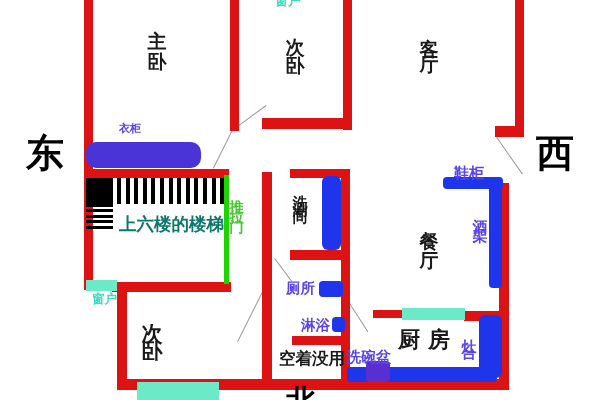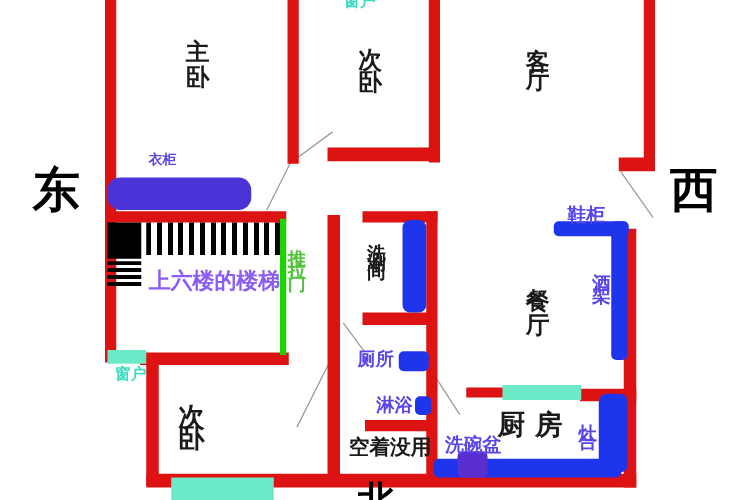--- a/index.html
+++ b/index.html
@@ -19,21 +19,21 @@
   .room{font-size:19px;font-weight:600;color:#1a1a1a;}
   .blue-lbl{color:var(--label-blue);font-weight:700;}
   .cyan-lbl{color:var(--label-cyan);font-weight:700;}
   .green-lbl{color:var(--label-green);font-weight:700;}
   .compass{font-size:38px;font-weight:700;color:#000;}
   .stairs-solid{position:absolute;background:#000;z-index:3;}
   .stairs-vstripes{position:absolute;z-index:3;
     background:repeating-linear-gradient(90deg,#000 0 4px,transparent 4px 8.6px);}
   .stairs-hstripes{position:absolute;z-index:3;
     background:repeating-linear-gradient(180deg,#000 0 3px,transparent 3px 5.6px);}
-  .stairs-text{font-size:17.5px;font-weight:800;color:#8b5cf6;}
+  .stairs-text{font-size:17.5px;font-weight:800;color:#0f766e;}
   .r6{border-radius:6px;}.r10{border-radius:10px;}.r4{border-radius:4px;}
 </style>
 </head>
 <body>
 
 <div id="canvas">
 
   <div class="wall" style="left:84px;top:0;width:9px;height:290px;"></div>
   <div class="wall" style="left:230px;top:0;width:9px;height:131px;"></div>
   <div class="wall" style="left:343px;top:0;width:9px;height:130px;"></div>
@@ -93,18 +93,18 @@
   <div class="lbl vtext room" style="left:142px;top:306px;font-size:21px;letter-spacing:17px;">次卧</div>
   <div class="lbl room" style="left:398px;top:329px;font-size:22px;letter-spacing:8px;">厨房</div>
   <div class="lbl room" style="left:279px;top:350px;font-size:16.5px;">空着没用</div>
   <div class="lbl vtext room" style="left:293px;top:183px;font-size:15px;font-weight:700;letter-spacing:7px;">洗涮间</div>
 
   <div class="lbl blue-lbl" style="left:119px;top:123px;font-size:11px;">衣柜</div>
   <div class="lbl blue-lbl" style="left:454px;top:165px;font-size:15px;">鞋柜</div>
   <div class="lbl vtext blue-lbl" style="left:473px;top:207px;font-size:15px;letter-spacing:9px;">酒架</div>
   <div class="lbl blue-lbl" style="left:286px;top:281px;font-size:14.5px;">厕所</div>
   <div class="lbl blue-lbl" style="left:301px;top:318px;font-size:14.5px;">淋浴</div>
-  <div class="lbl blue-lbl" style="left:356px;top:349px;font-size:15px;">洗碗盆</div>
+  <div class="lbl blue-lbl" style="left:346px;top:349px;font-size:15px;">洗碗盆</div>
   <div class="lbl vtext blue-lbl" style="left:462px;top:327px;font-size:15px;letter-spacing:6px;">灶台</div>
   <div class="lbl cyan-lbl" style="left:275px;top:-6px;font-size:13px;">窗户</div>
   <div class="lbl cyan-lbl" style="left:92px;top:293px;font-size:12.5px;">窗户</div>
 
 </div>
 
 </body></html>

